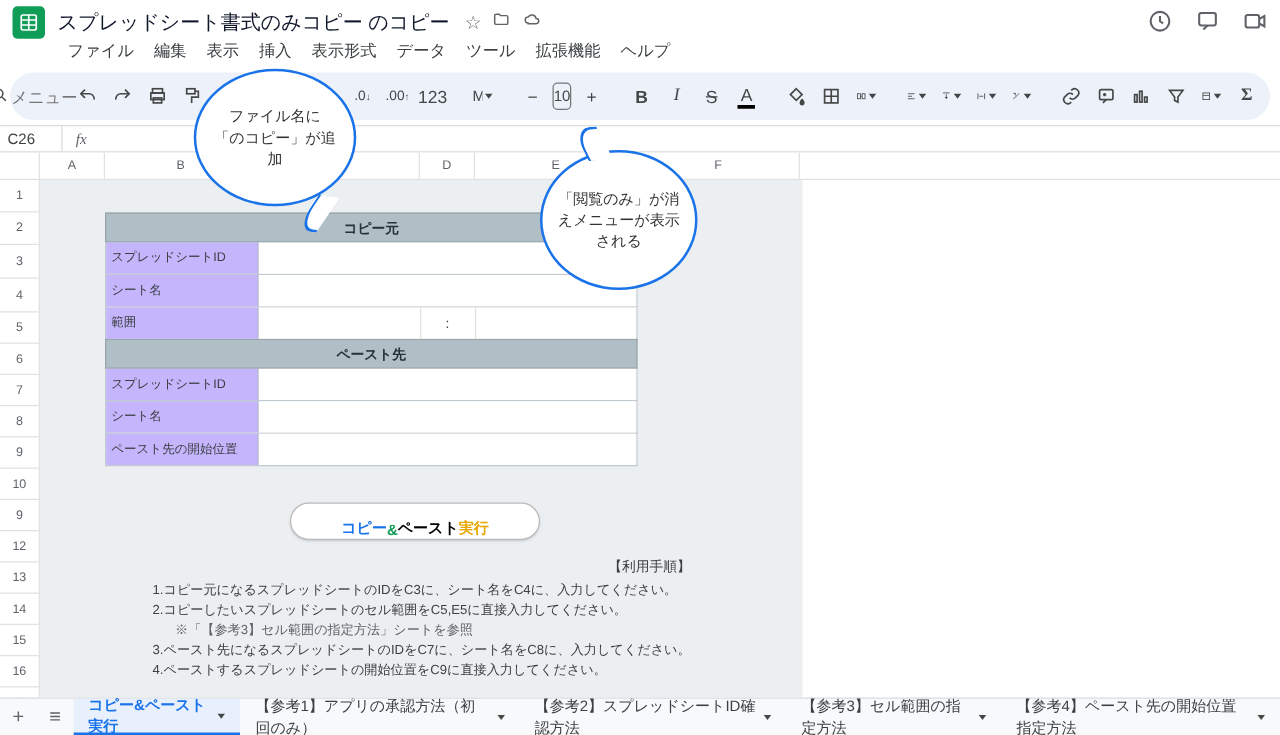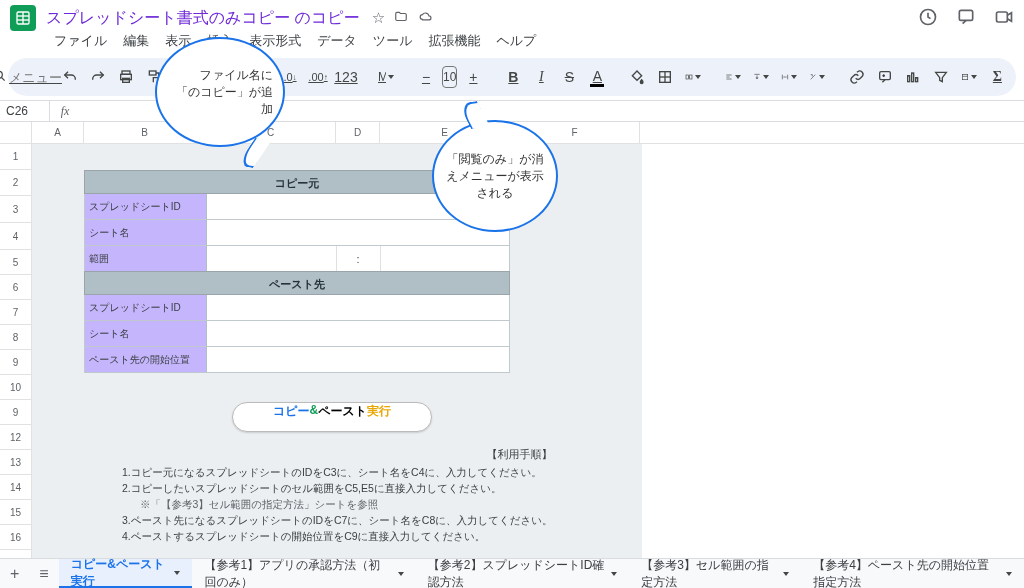--- a/index.html
+++ b/index.html
@@ -2,31 +2,31 @@
 <html><head>
 <meta charset="utf-8">
 <style>
   * { box-sizing: border-box; font-family: "Hiragino Kaku Gothic ProN", "Meiryo", Arial, sans-serif; }
   body { margin:0; padding:0; font-size:12px; color:#3c4043; background:#fff; width:1024px; height:588px; overflow:hidden; position:relative; }
 
   
   .top { display:flex; align-items:center; padding:6px 10px 0 10px; height:30px; }
   .logo { width:26px; height:26px; background:#0f9d58; border-radius:4px; display:flex; align-items:center; justify-content:center; margin-right:10px; }
   .logo svg { width:16px; height:16px; }
-  .title { font-size:16px; color:#6d28d9; margin-right:8px; }
+  .title { font-size:16px; color:#0f172a; margin-right:8px; }
   .title-icon { color:#5f6368; margin:0 4px; font-size:15px; }
   .top-right { margin-left:auto; display:flex; align-items:center; gap:18px; color:#5f6368; }
 
   
   .menu-row { display:flex; align-items:center; padding:0 10px 2px 46px; font-size:13px; gap:0; color:#3c4043; height:24px;}
   .menu-item { padding:2px 8px; cursor:pointer; }
 
   
   .toolbar { display:flex; align-items:center; background:#edf2fa; border-radius:22px; margin:4px 8px; padding:3px 10px; height:38px; gap:4px; color:#444746; }
-  .tb-btn { height:26px; min-width:24px; padding:0 4px; display:flex; align-items:center; justify-content:center; border-radius:4px; font-size:14px; color:#444746;text-decoration:underline; }
+  .tb-btn { height:26px; min-width:24px; padding:0 4px; display:flex; align-items:center; justify-content:center; border-radius:4px; font-size:14px; color:#444746; }
   .tb-sep { width:1px; height:20px; background:#c7c7c7; margin:0 4px; }
   .menu-search { display:flex; align-items:center; }
   .menu-search input { border:none; background:transparent; font-size:13px; width:60px; color:#5f6368; outline:none; }
   .font-name { font-size:12px; width:58px; overflow:hidden; text-overflow:ellipsis; white-space:nowrap; }
   .font-size-box { border:1px solid #747775; border-radius:4px; width:28px; height:22px; display:flex; align-items:center; justify-content:center; font-size:12px; }
   .text-color-bar { width:14px; height:3px; background:#000; position:relative; top:6px; }
   .caret-down { width:0; height:0; border-left:3px solid transparent; border-right:3px solid transparent; border-top:4px solid #444746; margin-left:2px; }
 
   
   .fx-row { display:flex; align-items:center; border-top:1px solid #dadce0; border-bottom:1px solid #dadce0; height:22px; font-size:12px; }
@@ -47,31 +47,31 @@
 
   .sheet-table { position:absolute; left:52px; top:26px; width:426px; font-size:11px; }
   .sect-header { background:#b0bec5; color:#263238; font-weight:bold; text-align:center; height:24px; line-height:24px; border:1px solid #9aa5ab; }
   .data-row { display:flex; border:1px solid #c0c9ce; border-top:none; height:26px; }
   .row-label { width:122px; background:#c4b5fd; border-right:1px solid #b0bec5; padding:2px 4px; font-size:10px; line-height:11px; display:flex; align-items:center; }
   .row-value { flex:1; background:#fff; display:flex; }
   .row-value > div { flex:1; border-right:1px solid #e0e0e0; display:flex; align-items:center; justify-content:center; }
   .row-value > div:last-child { border-right:none; }
 
   .exec-btn-wrap { position:absolute; left:200px; top:358px; }
-  .exec-btn { width:200px; height:30px; border-radius:15px; background:#fff; border:1px solid #bbb; box-shadow:0 1px 2px rgba(0,0,0,.15); display:flex; align-items:flex-start; justify-content:center; font-weight:bold; font-size:12px; }
+  .exec-btn { width:200px; height:30px; border-radius:15px; background:#fff; border:1px solid #bbb; box-shadow:0 1px 2px rgba(0,0,0,.15); display:flex; align-items:flex-end; justify-content:center; font-weight:bold; font-size:12px; }
   .exec-btn .c1{color:#1a73e8;} .exec-btn .amp{color:#0f9d58;} .exec-btn .c2{color:#000000;} .exec-btn .c3{color:#e8a700;}
 
   .usage { position:absolute; left:90px; top:405px; font-size:10.5px; color:#3c4043; line-height:16px; }
   .usage .head { font-size:11px; margin-bottom:2px;text-align:right; }
   .usage .sub { padding-left:18px; color:#5f6368; }
 
   
   .bubble { position:absolute; border:2px solid #1a73e8; border-radius:50%; background:#fff; display:flex; align-items:center; justify-content:center; text-align:center; font-size:12px; padding:10px; z-index:5; color:#333;}
   .bubble .tail { position:absolute; width:0; height:0; }
-  .b1 { width:130px; height:110px; left:155px; top:37px;text-align:right; }
+  .b1 { width:130px; height:110px; left:155px; top:55px; }
   .b1 .tail { border-left:2px solid #1a73e8; border-bottom:2px solid #1a73e8; width:18px; height:28px; bottom:-22px; left:88px; background:#fff; transform:skew(-28deg) rotate(8deg); border-radius:0 0 0 70%; }
   .b2 { width:126px; height:112px; left:432px; top:120px; }
   .b2 .tail { border-left:2px solid #1a73e8; border-top:2px solid #1a73e8; width:20px; height:26px; top:-20px; left:30px; background:#fff; transform:skew(22deg) rotate(-6deg); border-radius:70% 0 0 0; }
 
   
   .tabbar { position:absolute; bottom:0; left:0; right:0; height:30px; border-top:1px solid #dadce0; display:flex; align-items:center; background:#f8f9fa; font-size:12px; }
   .tabbar .tb-icon { padding:0 10px; color:#5f6368; font-size:16px; }
   .tab { padding:0 12px; height:100%; display:flex; align-items:center; gap:4px; color:#3c4043; }
   .tab.active { background:#e8f0fe; color:#1a73e8; font-weight:bold; border-bottom:2px solid #1a73e8; }
 

